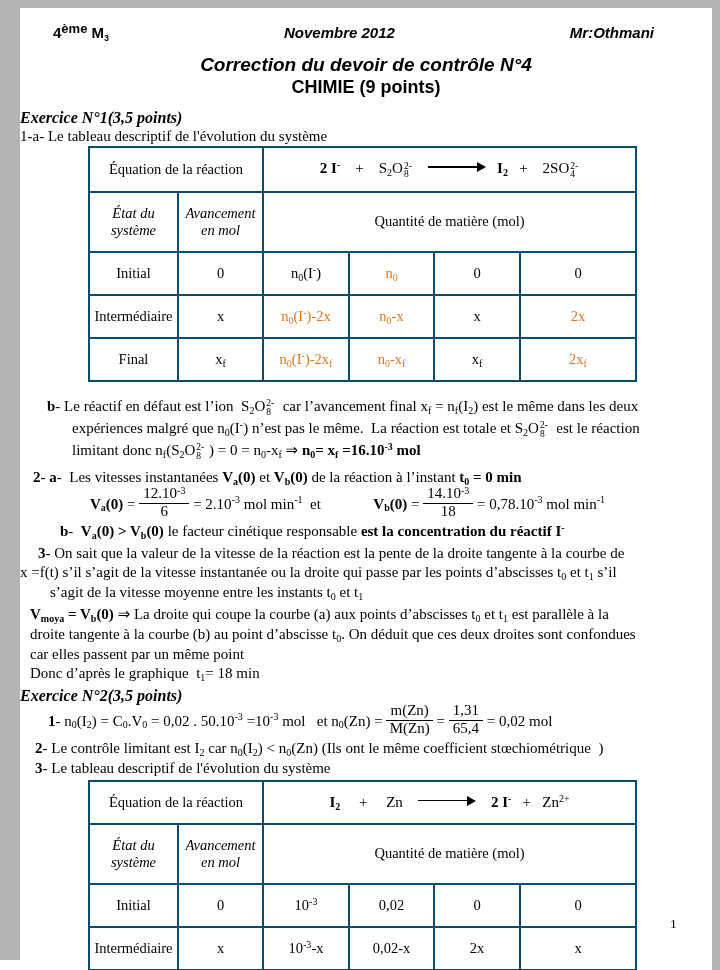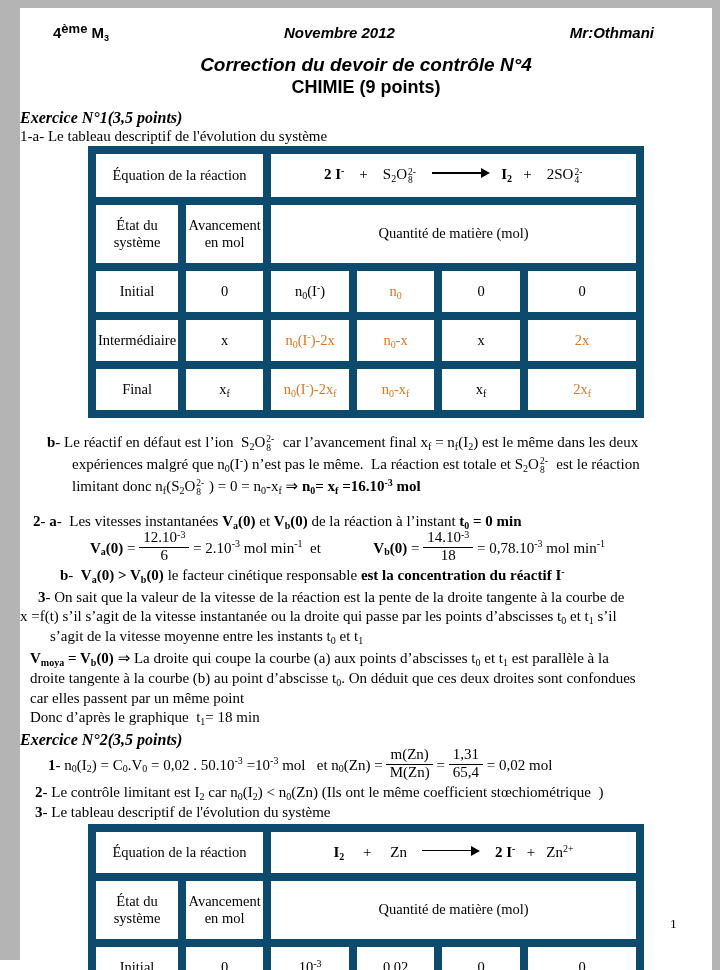--- a/index.html
+++ b/index.html
@@ -43,26 +43,26 @@
   .rarrow::before{content:'';position:absolute;left:0;right:5px;top:5px;height:1.6px;background:#000;}
   .rarrow::after{content:'';position:absolute;right:0;top:1px;width:0;height:0;
                  border-left:9px solid #000;border-top:5px solid transparent;border-bottom:5px solid transparent;}
 
   .vline{display:flex;align-items:center;height:34px;font-size:15px;white-space:pre-wrap;}
 
   .ml10{margin-left:10px;}.ml13{margin-left:13px;}.ml15{margin-left:15px;}
   .ml18{margin-left:18px;}.ml22{}.ml27{margin-left:27px;}
   .ml28{margin-left:28px;}.ml30{margin-left:30px;}.ml35{}
   .ml40{margin-left:40px;}.ml52{margin-left:52px;}.ml70{margin-left:70px;}
-  .mt16{margin-top:14px;}.mt10{margin-top:10px;}.mt6{margin-top:14px;}.mt2{margin-top:2px;}
+  .mt16{margin-top:14px;}.mt10{margin-top:10px;}.mt6{margin-top:6px;}.mt2{margin-top:2px;}
 
   .ttab{border-collapse:collapse;margin-left:68px;font-size:14.5px;table-layout:fixed;}
-  .ttab td{border:8px solid #0c4a6e;text-align:center;vertical-align:middle;
+  .ttab td{border:2px solid #0c4a6e;text-align:center;vertical-align:middle;
            padding:12px 2px;overflow:hidden;}
-  .th-multi{white-space:pre-line;line-height:17px;}
+  .th-multi{white-space:pre-line;line-height:17px;font-style:italic;}
   .c-eq{white-space:pre;font-size:15px;}
   .alignl{text-align:left;padding-left:5px;margin-top:24px;}
   .t1 .r-eq{height:43px;} .t1 .r-h{height:40px;} .t1 .r-0{height:37px;}
   .t1 .r-1{height:40px;} .t1 .r-2{height:27px;}
   .t2 .r-eq{height:39px;} .t2 .r-h{height:40px;} .t2 .r-0{height:36px;}
   .t2 .r-1{height:36px;} .t2 .r-2{height:31px;}
 
   .pagenum{position:absolute;left:650px;top:908px;font-size:13.5px;}
 </style>
 </head>

